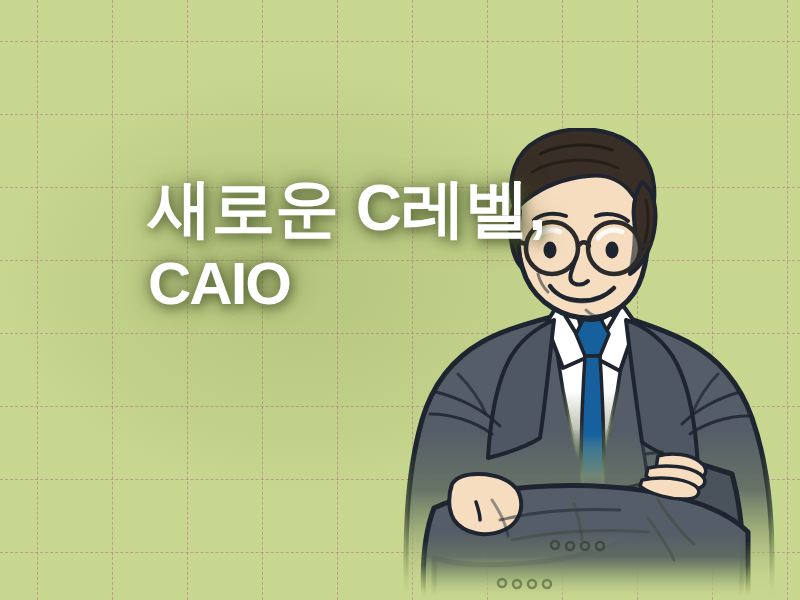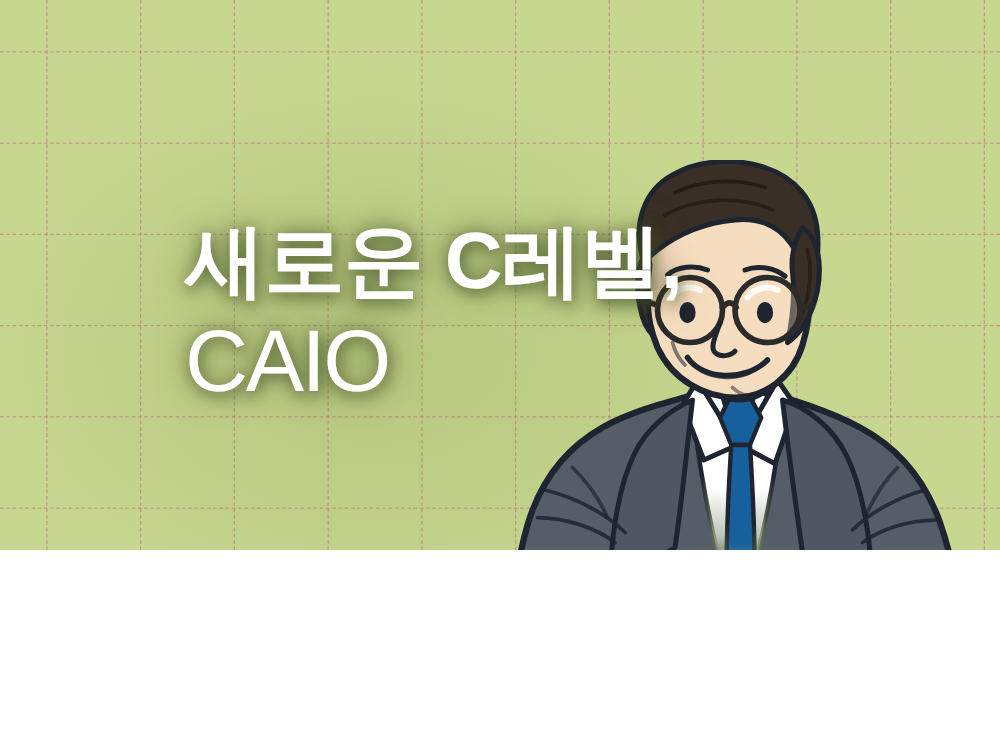--- a/index.html
+++ b/index.html
@@ -4,21 +4,21 @@
 <title>CAIO Card</title>
 <style>
   html, body {
     margin: 0;
     padding: 0;
     background: #ffffff;
   }
   #card {
     position: relative;
     width: 800px;
-    height: 440px;
+    height: 600px;
     overflow: hidden;
     font-family: "Liberation Sans", "DejaVu Sans", sans-serif;
     background: #c8d78f;
   }
 
   
   .bg-base {
     position: absolute;
     inset: 0;
     background: #c8d78f;
@@ -65,22 +65,22 @@
       0 0 14px rgba(70,84,40,0.48),
       2px 4px 10px rgba(60,74,34,0.45);
   }
   .headline .line1 {
     font-size: 64px;
     font-weight: 700;
     line-height: 1.0;
     white-space: nowrap;
   }
   .headline .line2 {
-    font-size: 70px;
-    font-weight: 400;
+    font-size: 60px;
+    font-weight: 700;
     line-height: 1.0;
     margin-top: 14px;
     letter-spacing: -2px;
     white-space: nowrap;
   }
 
   
   .person {
     position: absolute;
     left: 400px;

